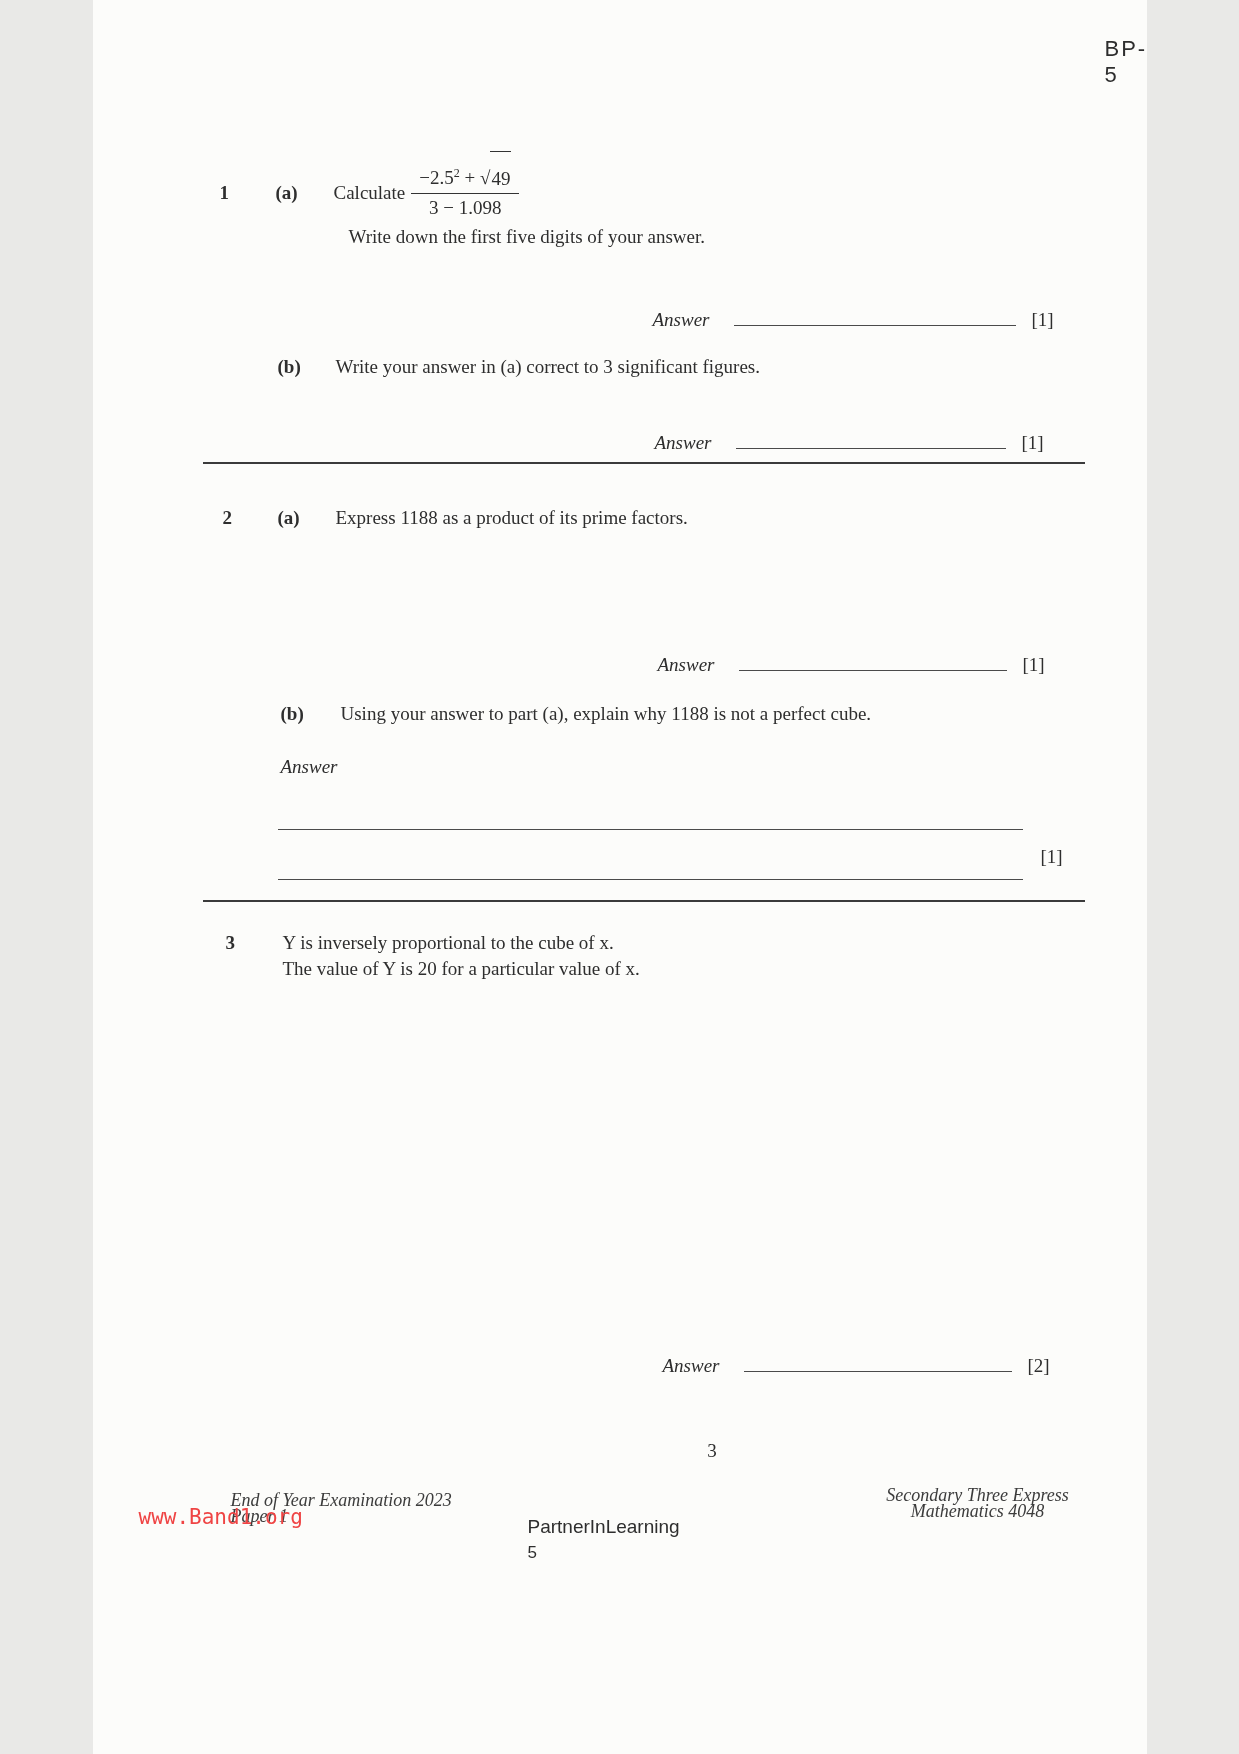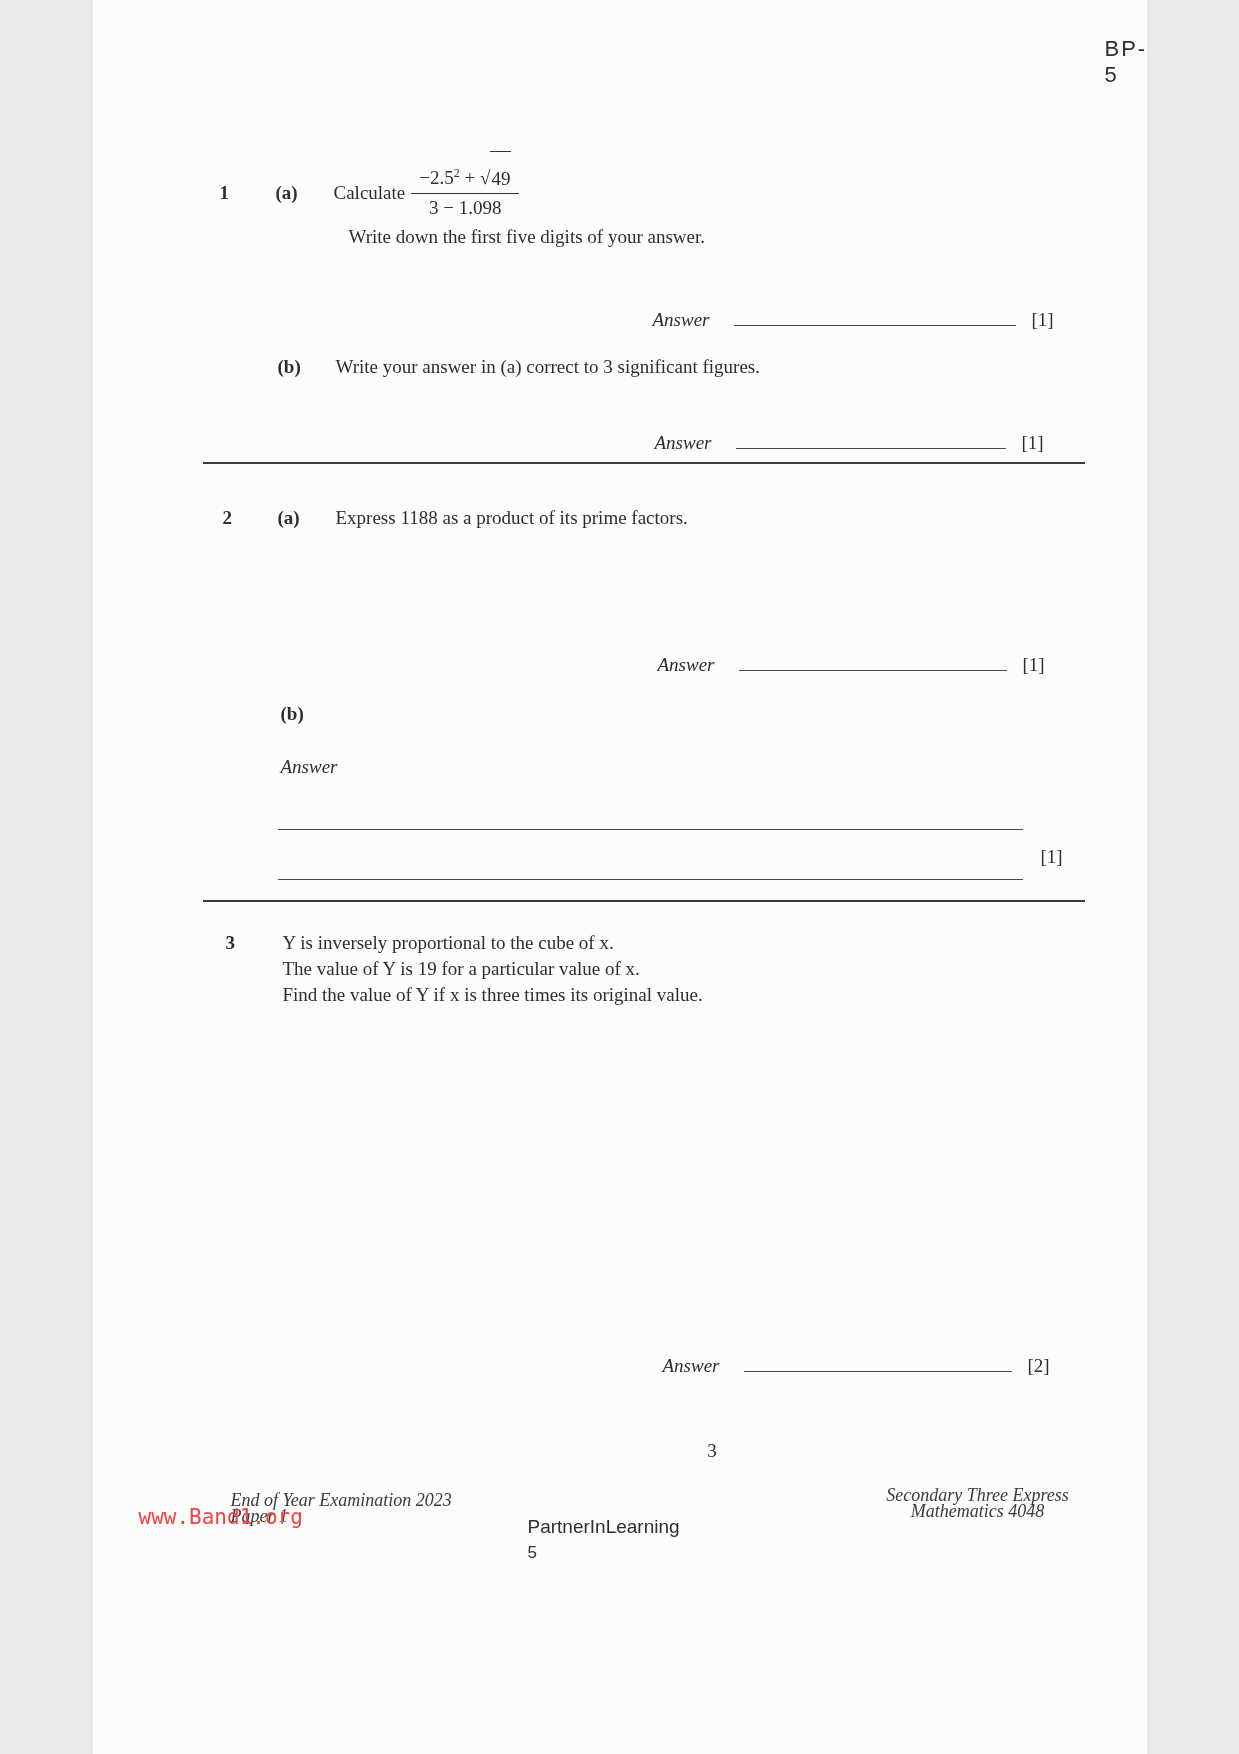--- a/index.html
+++ b/index.html
@@ -98,36 +98,36 @@
   </div>
 
   <div class="abs row" style="left:565px; top:647px;">
     <span class="answer-label">Answer</span>
     <span class="answer-line" style="width:268px;"></span>
     <span class="marks">[1]</span>
   </div>
 
   <div class="abs row" style="left:188px; top:703px;">
     <span class="plabel" style="width:60px;">(b)</span>
+    <span>Using your answer to part (a), explain why 1188 is not a perfect cube.</span>
   </div>
 
   <div class="abs answer-label" style="left:188px; top:756px;">Answer</div>
 
   <div class="abs blank-line" style="left:185px; top:808px; width:745px;"></div>
   <div class="abs" style="left:948px; top:846px;">[1]</div>
   <div class="abs blank-line" style="left:185px; top:858px; width:745px;"></div>
 
   <div class="abs sep" style="left:110px; top:900px; width:882px;"></div>
 
   <div class="abs row" style="left:133px; top:930px;">
     <span class="qnum" style="width:57px;">3</span>
     <span class="q3-lines">
       <span style="display:block;font-family:Liberation Serif, serif;">Y is inversely proportional to the cube of x.</span>
-      <span style="display:block;">The value of Y is 19 for a particular value of x.</span>
-      <span style="display:block;">Find the value of Y if x is three times its original value.</span>
+      <span style="display:block;">The value of Y is 20 for a particular value of x.</span>
     </span>
   </div>
 
   <div class="abs row" style="left:570px; top:1348px;">
     <span class="answer-label">Answer</span>
     <span class="answer-line" style="width:268px;"></span>
     <span class="marks">[2]</span>
   </div>
 
   <div class="abs" style="left:0; top:1440px; width:1239px; text-align:center; font-size:19px;">3</div>

